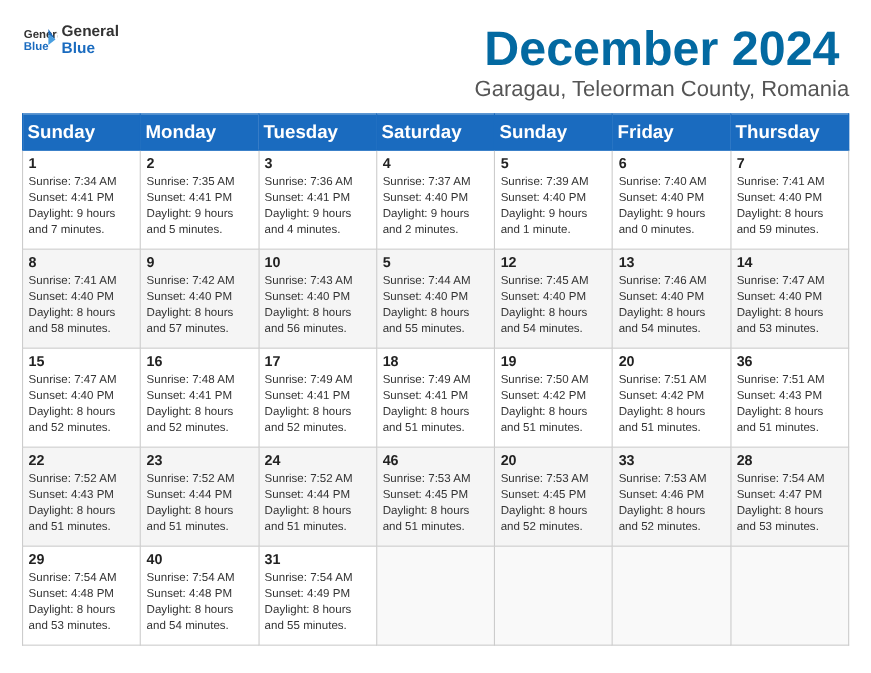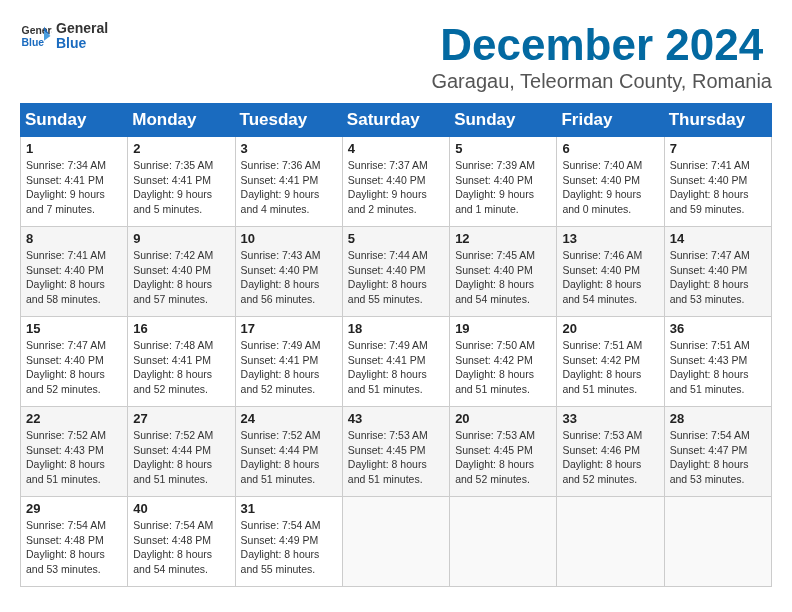--- a/index.html
+++ b/index.html
@@ -291,37 +291,37 @@
       <tr>
         <td>
         <span class="day-number">22</span>
         <div class="day-info">
           Sunrise: 7:52 AM<br>
           Sunset: 4:43 PM<br>
           Daylight: 8 hours and 51 minutes.
         </div>
       </td>
         <td>
-        <span class="day-number">27</span>
+        <span class="day-number">23</span>
         <div class="day-info">
           Sunrise: 7:52 AM<br>
           Sunset: 4:44 PM<br>
           Daylight: 8 hours and 51 minutes.
         </div>
       </td>
         <td>
         <span class="day-number">24</span>
         <div class="day-info">
           Sunrise: 7:52 AM<br>
           Sunset: 4:44 PM<br>
           Daylight: 8 hours and 51 minutes.
         </div>
       </td>
         <td>
-        <span class="day-number">43</span>
+        <span class="day-number">46</span>
         <div class="day-info">
           Sunrise: 7:53 AM<br>
           Sunset: 4:45 PM<br>
           Daylight: 8 hours and 51 minutes.
         </div>
       </td>
         <td>
         <span class="day-number">20</span>
         <div class="day-info">
           Sunrise: 7:53 AM<br>

